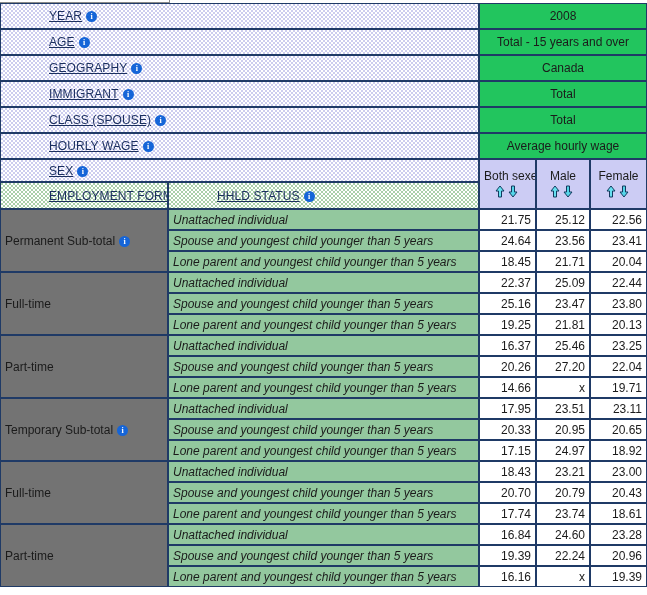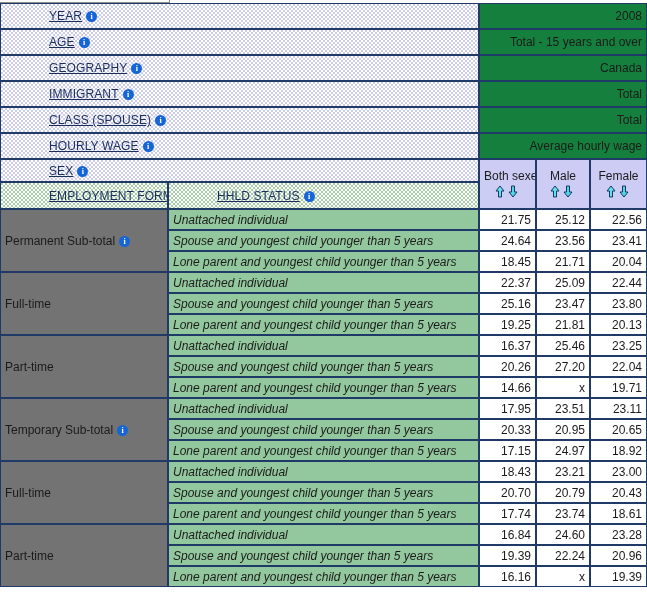--- a/index.html
+++ b/index.html
@@ -43,22 +43,22 @@
     padding-left:12px;
   }
   .dim-link{
     color:#1b2f5e;
     text-decoration:underline;
     font-size:12px;
     letter-spacing:0.1px;
     padding-left:44px;
   }
   .dim-value{
-    background:#15803d;
-    text-align:right;
+    background:#22c55e;
+    text-align:center;
     height:26px;
     color:#1b1b1b;
   }
 
   
   .grn-head{
     height:27px;
     background-color:#a9cfa9;
     background-image:
       linear-gradient(45deg,#ffffff 25%,transparent 25%,transparent 75%,#ffffff 75%),

